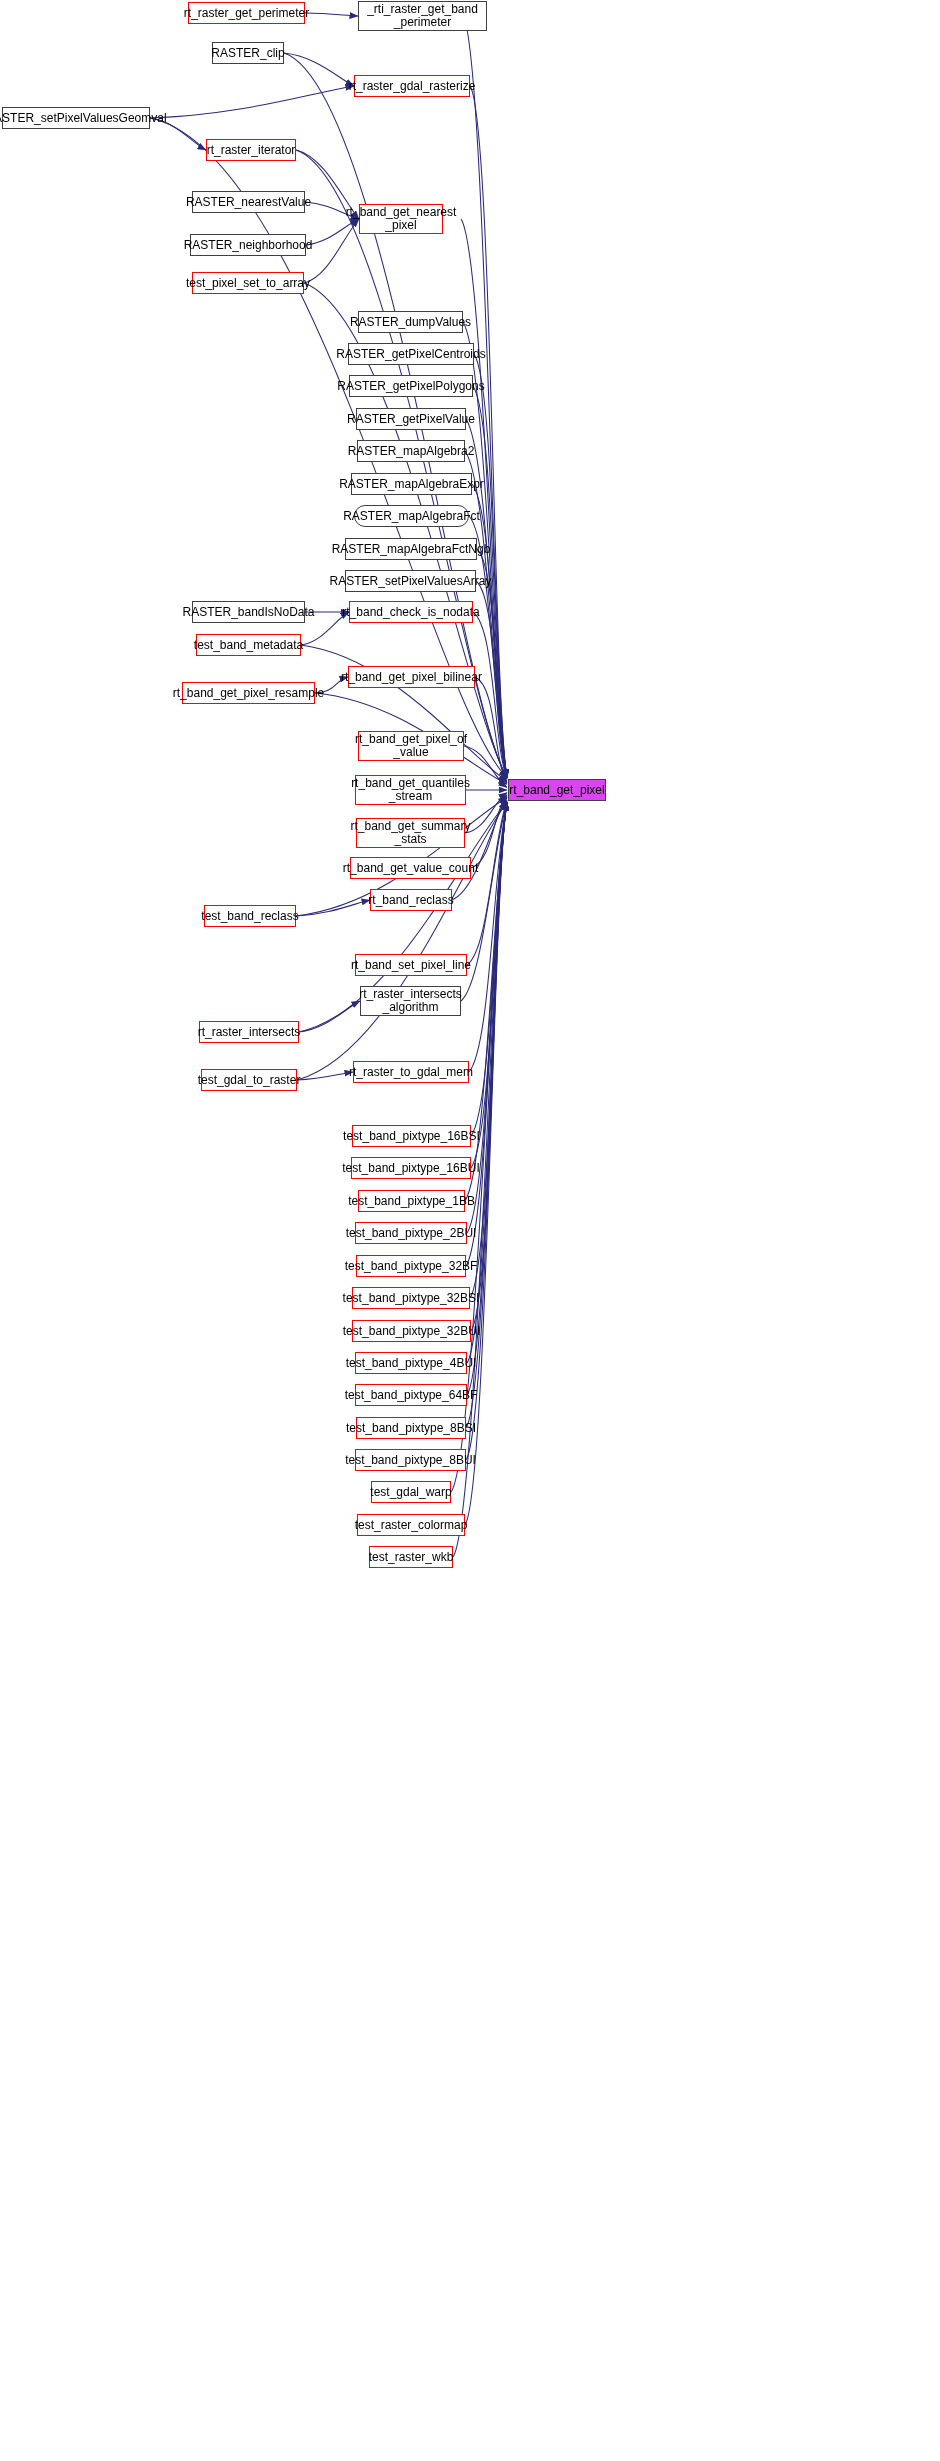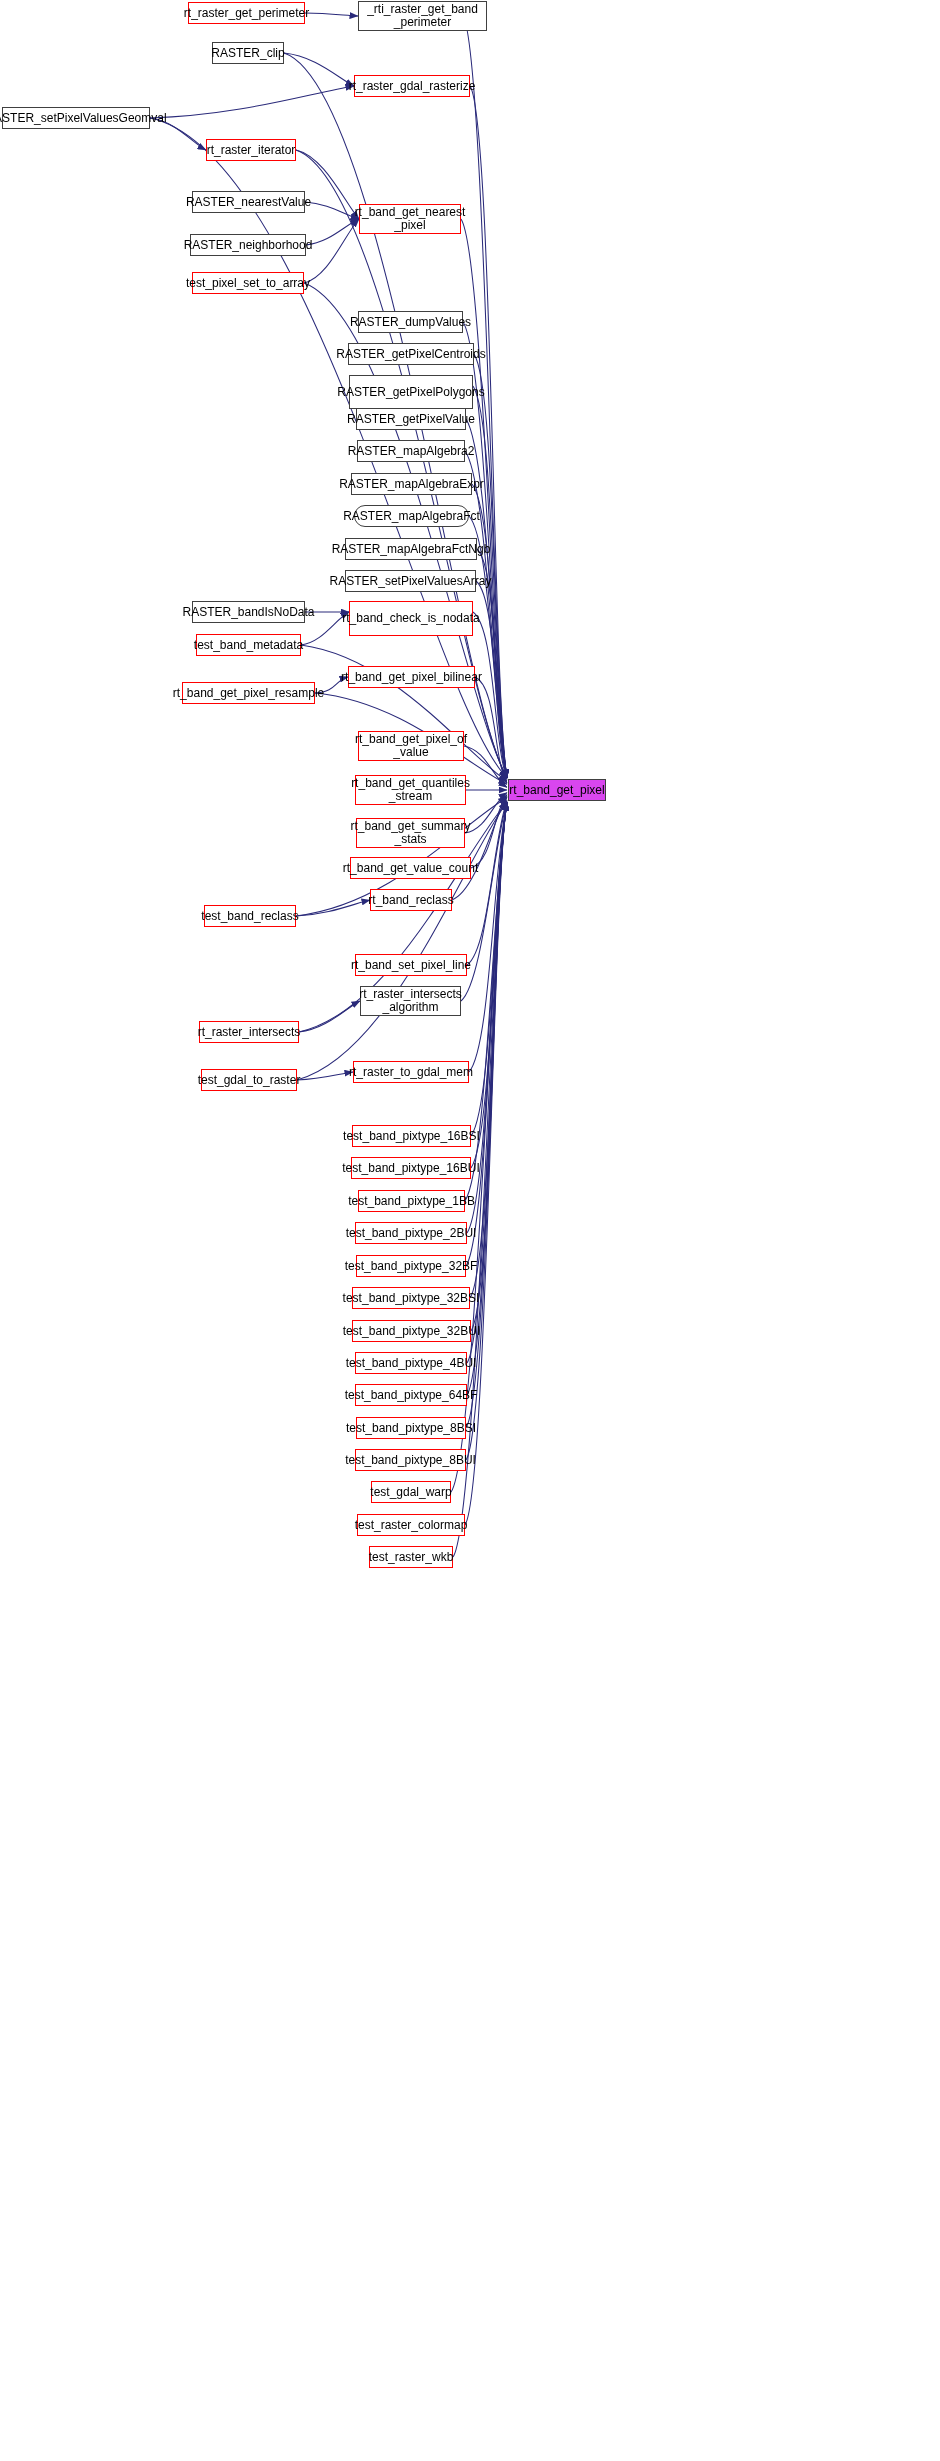--- a/index.html
+++ b/index.html
@@ -107,35 +107,35 @@
   </svg>
   <div id="nodes">
       <div class="node red" style="left: 188px; top: 2px; width: 117px; height: 22px;"><span>rt_raster_get_perimeter</span></div>
       <div class="node black" style="left: 358px; top: 1px; width: 129px; height: 30px;"><span>_rti_raster_get_band
 _perimeter</span></div>
       <div class="node black" style="left: 212px; top: 42px; width: 72px; height: 22px;"><span>RASTER_clip</span></div>
       <div class="node red" style="left: 354px; top: 75px; width: 116px; height: 22px;"><span>rt_raster_gdal_rasterize</span></div>
       <div class="node black" style="left: 2px; top: 107px; width: 148px; height: 22px;"><span>RASTER_setPixelValuesGeomval</span></div>
       <div class="node red" style="left: 206px; top: 139px; width: 90px; height: 22px;"><span>rt_raster_iterator</span></div>
       <div class="node black" style="left: 192px; top: 191px; width: 113px; height: 22px;"><span>RASTER_nearestValue</span></div>
-      <div class="node red" style="left: 359px; top: 204px; width: 102px; height: 30px;"><span>rt_band_get_nearest
+      <div class="node red" style="left: 359px; top: 204px; width: 84px; height: 30px;"><span>rt_band_get_nearest
 _pixel</span></div>
       <div class="node black" style="left: 190px; top: 234px; width: 116px; height: 22px;"><span>RASTER_neighborhood</span></div>
       <div class="node red" style="left: 192px; top: 272px; width: 112px; height: 22px;"><span>test_pixel_set_to_array</span></div>
       <div class="node black" style="left: 358px; top: 311px; width: 105px; height: 22px;"><span>RASTER_dumpValues</span></div>
       <div class="node black" style="left: 348px; top: 343px; width: 126px; height: 22px;"><span>RASTER_getPixelCentroids</span></div>
-      <div class="node black" style="left: 349px; top: 375px; width: 124px; height: 34px;"><span>RASTER_getPixelPolygons</span></div>
+      <div class="node black" style="left: 349px; top: 375px; width: 124px; height: 22px;"><span>RASTER_getPixelPolygons</span></div>
       <div class="node black" style="left: 356px; top: 408px; width: 110px; height: 22px;"><span>RASTER_getPixelValue</span></div>
       <div class="node black" style="left: 357px; top: 440px; width: 108px; height: 22px;"><span>RASTER_mapAlgebra2</span></div>
       <div class="node black" style="left: 351px; top: 473px; width: 121px; height: 22px;"><span>RASTER_mapAlgebraExpr</span></div>
       <div class="node black" style="left: 354px; top: 505px; width: 115px; height: 22px; border-radius: 11px;"><span>RASTER_mapAlgebraFct</span></div>
       <div class="node black" style="left: 345px; top: 538px; width: 132px; height: 22px;"><span>RASTER_mapAlgebraFctNgb</span></div>
       <div class="node black" style="left: 345px; top: 570px; width: 131px; height: 22px;"><span>RASTER_setPixelValuesArray</span></div>
       <div class="node black" style="left: 192px; top: 601px; width: 113px; height: 22px;"><span>RASTER_bandIsNoData</span></div>
-      <div class="node red" style="left: 349px; top: 601px; width: 124px; height: 35px;"><span>rt_band_check_is_nodata</span></div>
+      <div class="node red" style="left: 349px; top: 601px; width: 124px; height: 22px;"><span>rt_band_check_is_nodata</span></div>
       <div class="node red" style="left: 196px; top: 634px; width: 105px; height: 22px;"><span>test_band_metadata</span></div>
       <div class="node red" style="left: 348px; top: 666px; width: 127px; height: 22px;"><span>rt_band_get_pixel_bilinear</span></div>
       <div class="node red" style="left: 182px; top: 682px; width: 133px; height: 22px;"><span>rt_band_get_pixel_resample</span></div>
       <div class="node red" style="left: 358px; top: 731px; width: 106px; height: 30px;"><span>rt_band_get_pixel_of
 _value</span></div>
       <div class="node red" style="left: 355px; top: 775px; width: 111px; height: 30px;"><span>rt_band_get_quantiles
 _stream</span></div>
       <div class="node red" style="left: 356px; top: 818px; width: 109px; height: 30px;"><span>rt_band_get_summary
 _stats</span></div>
       <div class="node red" style="left: 350px; top: 857px; width: 121px; height: 22px;"><span>rt_band_get_value_count</span></div>

